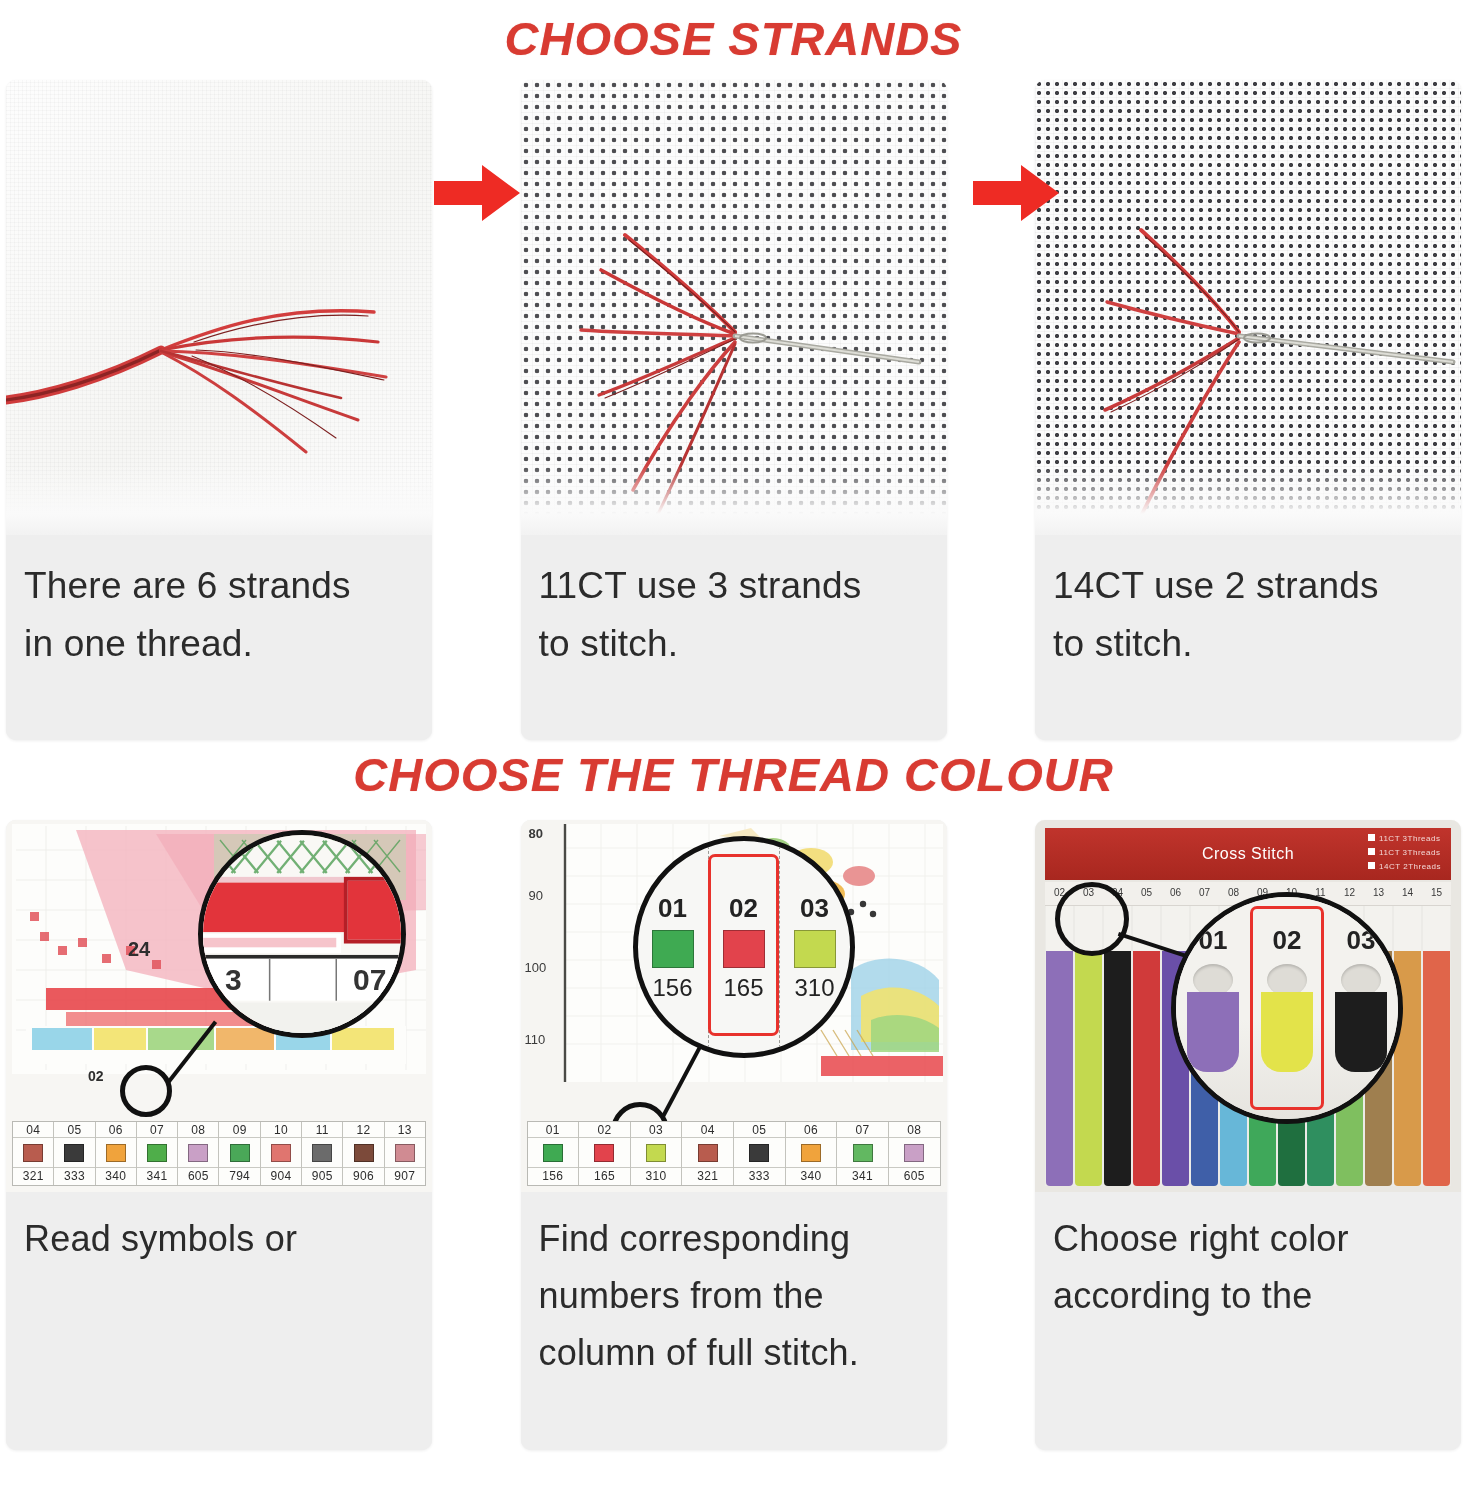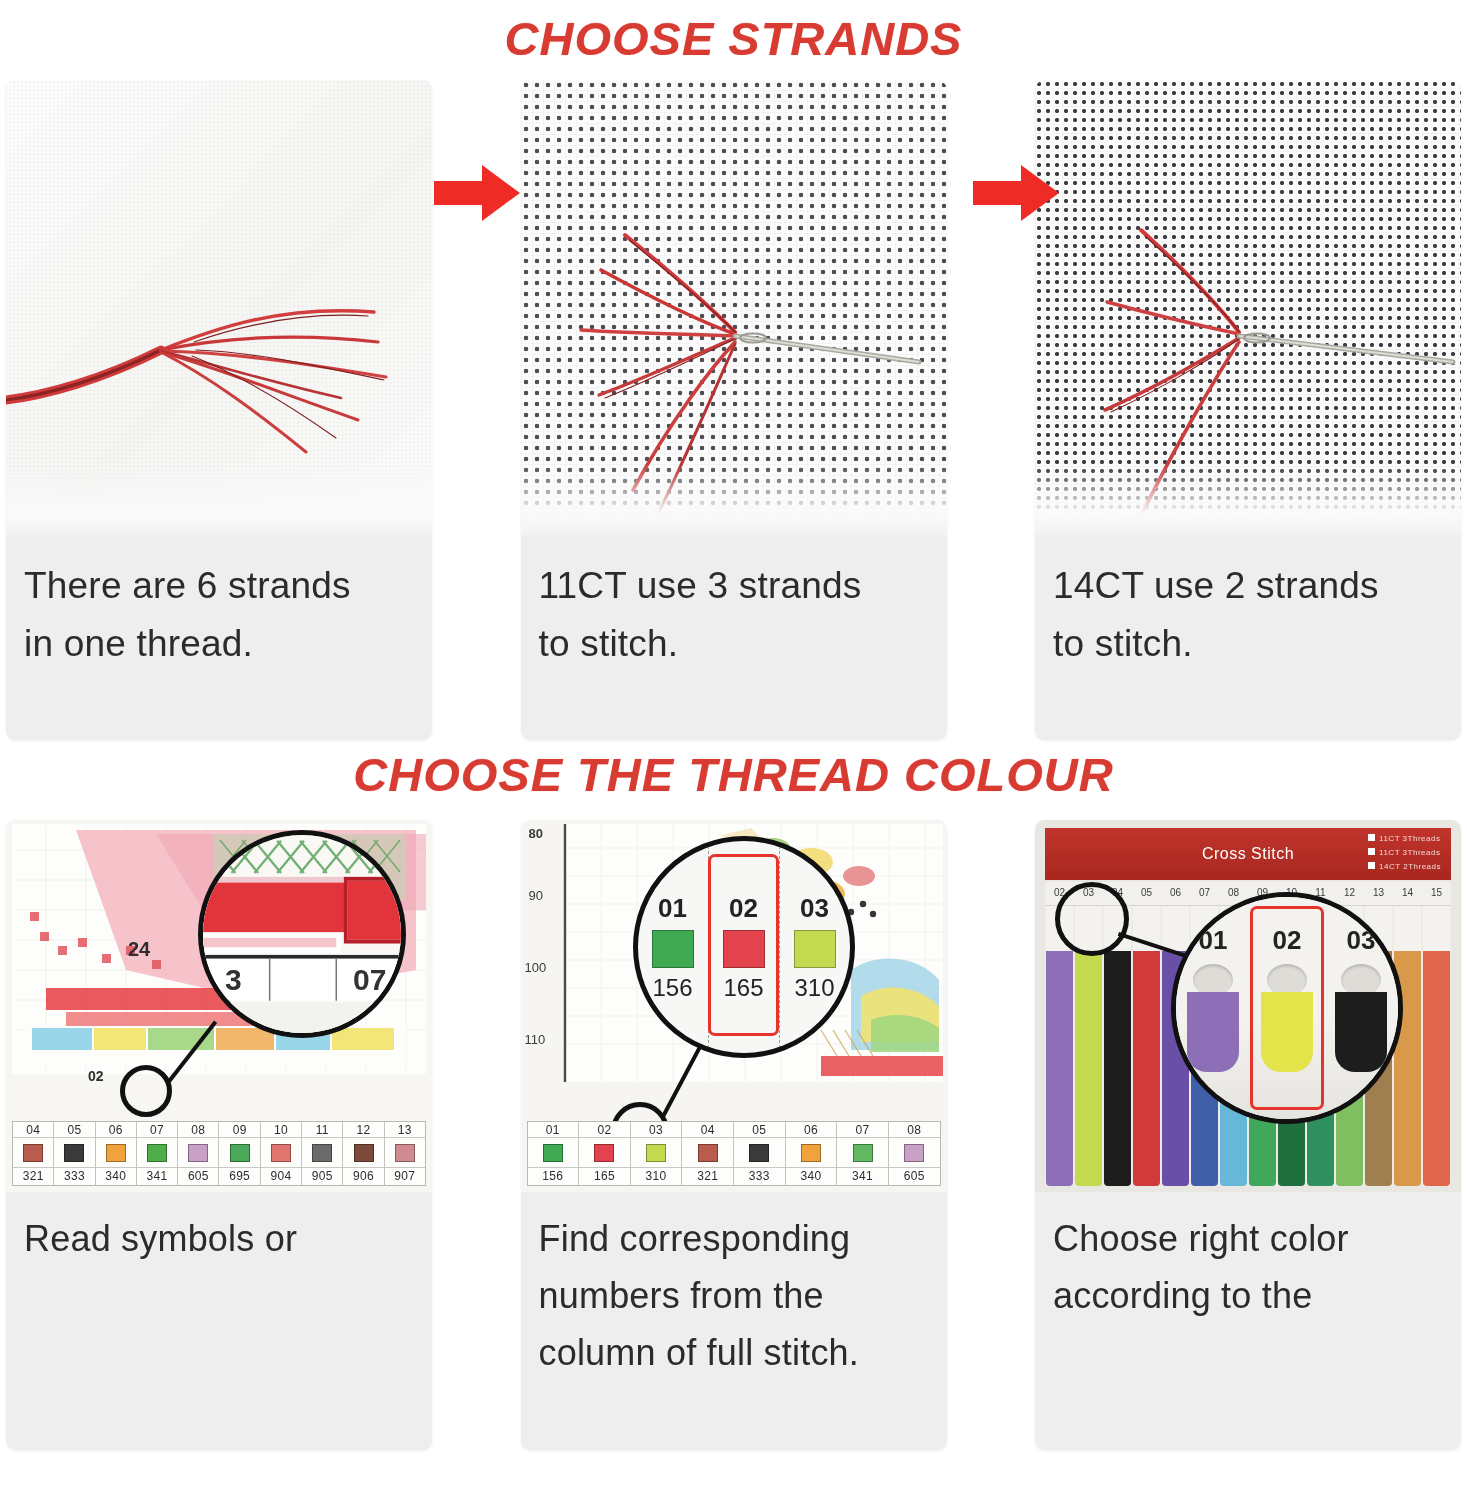--- a/index.html
+++ b/index.html
@@ -476,21 +476,21 @@
             <div class="legend-sym">
               <div class="sym-box" style="background: rgb(201, 160, 198);"></div>
             </div>
             <div class="legend-code">605</div>
           </div>
           <div class="legend-col">
             <div class="legend-num">09</div>
             <div class="legend-sym">
               <div class="sym-box" style="background: rgb(74, 168, 88);"></div>
             </div>
-            <div class="legend-code">695</div>
+            <div class="legend-code">794</div>
           </div>
           <div class="legend-col">
             <div class="legend-num">10</div>
             <div class="legend-sym">
               <div class="sym-box" style="background: rgb(224, 117, 111);"></div>
             </div>
             <div class="legend-code">904</div>
           </div>
           <div class="legend-col">
             <div class="legend-num">11</div>

